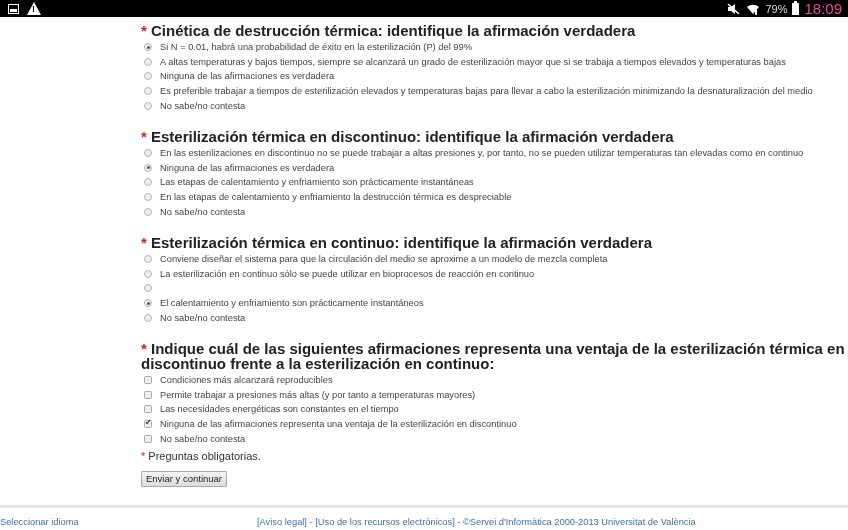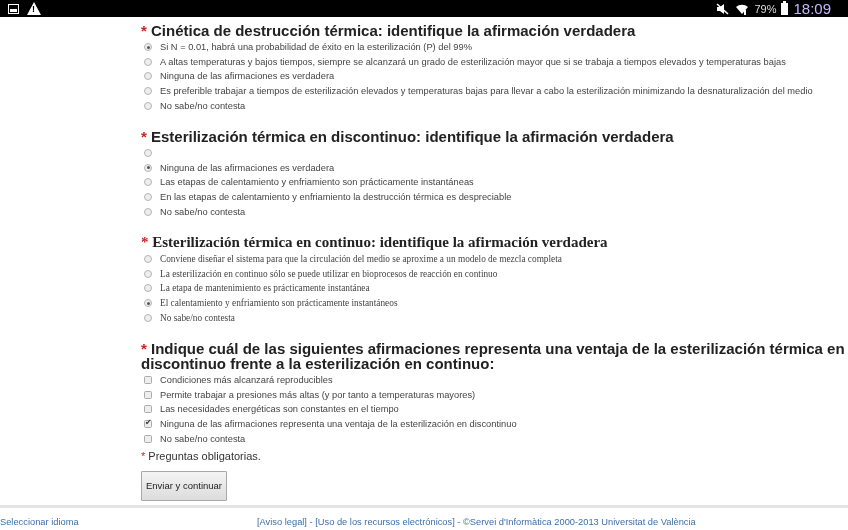--- a/index.html
+++ b/index.html
@@ -6,33 +6,33 @@
   html, body {
     width: 848px; height: 530px; overflow: hidden;
     background: #ffffff;
     font-family: "Liberation Sans", "DejaVu Sans", sans-serif;
     color: #333333;
   }
   .status-bar {
     position: absolute; top: 0; left: 0; width: 848px; height: 17px;
     background: #000000; color: #ffffff;
     display: flex; align-items: center; justify-content: space-between;
-    padding: 0 17px 0 8px;
+    padding: 0 6px 0 8px;
   }
   .status-left, .status-right { display: flex; align-items: center; gap: 8px; }
   .sb-icon { display: inline-flex; align-items: center; justify-content: center; }
   .img-icon { width: 11px; height: 10px; border: 1.5px solid #fff; position: relative; }
   .img-icon::after { content: ""; position: absolute; left: 1px; right: 1px; bottom: 1px; height: 3px; background: #fff; }
   .warn-icon { width: 0; height: 0; border-left: 7px solid transparent; border-right: 7px solid transparent; border-bottom: 13px solid #fff; position: relative; }
   .warn-icon::after { content: "!"; position: absolute; left: -2px; top: 2px; font-size: 9px; font-weight: bold; color: #000; }
   .status-right { gap: 5px; font-size: 12px; }
   .battery-pct { font-size: 11px; color: #ddd; }
   .battery-icon { width: 7px; height: 12px; background: #fff; position: relative; }
   .battery-icon::before { content: ""; position: absolute; top: -2px; left: 2px; width: 3px; height: 2px; background: #fff; }
-  .clock { font-size: 15px; color: #c4b5fd; }
+  .clock { font-size: 15px; color: #ec4899; }
 
   .content {
     position: absolute; top: 17px; left: 141px; width: 707px;
   }
   .question { margin-top: 7px; }
   .q-title {
     font-size: 15px; font-weight: bold; color: #222;
     line-height: 15px; margin-bottom: 2px;
   }
   .req { color: #d42020; font-weight: bold; }
@@ -53,32 +53,32 @@
     width: 8px; height: 8px; border-radius: 1.5px;
     border: 1px solid #aaa; background: #eee;
     margin: 0 8px 0 3px; position: relative; flex: none;
   }
   .checkbox.checked::after {
     content: "✔"; position: absolute; left: 0px; top: -3px;
     font-size: 8px; color: #333;
   }
   .q1 { margin-top: 6px; }
   .q2 { margin-top: 16px; }
-  .q3 { margin-top: 16px; font-family: Liberation Serif, serif; }
+  .q3 { margin-top: 16px; }
   .q4 { margin-top: 16px; }
   .q4 .q-title { line-height: 15px; width: 705px; }
 
   .required-note {
     margin-top: 4px; font-size: 11px; color: #333;
   }
   .submit-btn {
     margin-top: 9px; display: inline-block;
     font-family: "Liberation Sans", sans-serif;
     font-size: 9.5px; color: #222;
-    padding: 1px 4px; height: 30px; line-height: 11px;
+    padding: 1px 4px; height: 16px; line-height: 11px;
     border: 1px solid #a8a8a8; background: linear-gradient(#f4f4f4, #dcdcdc);
     border-radius: 1px; cursor: pointer;
   }
 
   .footer-divider {
     position: absolute; top: 505px; left: 0; width: 848px; height: 3px;
     background: #e4e4e4;
   }
   .footer {
     position: absolute; top: 514px; left: 0; width: 690px; height: 16px;
@@ -151,20 +151,21 @@
   </div>
 
   
   <div class="question q2">
     <div class="q-title">
       <span class="req">*</span>
       <span>Esterilización térmica en discontinuo: identifique la afirmación verdadera</span>
     </div>
     <div class="option">
         <span class="radio"></span>
+        <span>En las esterilizaciones en discontinuo no se puede trabajar a altas presiones y, por tanto, no se pueden utilizar temperaturas tan elevadas como en continuo</span>
       </div>
     <div class="option">
         <span class="radio checked"></span>
         <span>Ninguna de las afirmaciones es verdadera</span>
       </div>
     <div class="option">
         <span class="radio"></span>
         <span>Las etapas de calentamiento y enfriamiento son prácticamente instantáneas</span>
       </div>
     <div class="option">
@@ -186,21 +187,20 @@
     <div class="option">
         <span class="radio"></span>
         <span>Conviene diseñar el sistema para que la circulación del medio se aproxime a un modelo de mezcla completa</span>
       </div>
     <div class="option">
         <span class="radio"></span>
         <span>La esterilización en continuo sólo se puede utilizar en bioprocesos de reacción en continuo</span>
       </div>
     <div class="option">
         <span class="radio"></span>
-        <span>La etapa de mantenimiento es prácticamente instantánea</span>
       </div>
     <div class="option">
         <span class="radio checked"></span>
         <span>El calentamiento y enfriamiento son prácticamente instantáneos</span>
       </div>
     <div class="option">
         <span class="radio"></span>
         <span>No sabe/no contesta</span>
       </div>
   </div>

